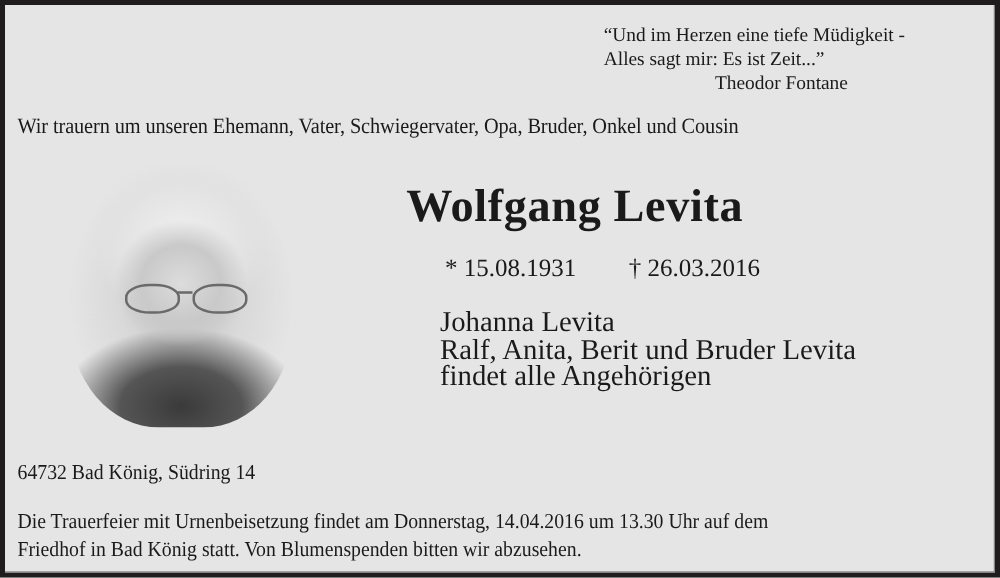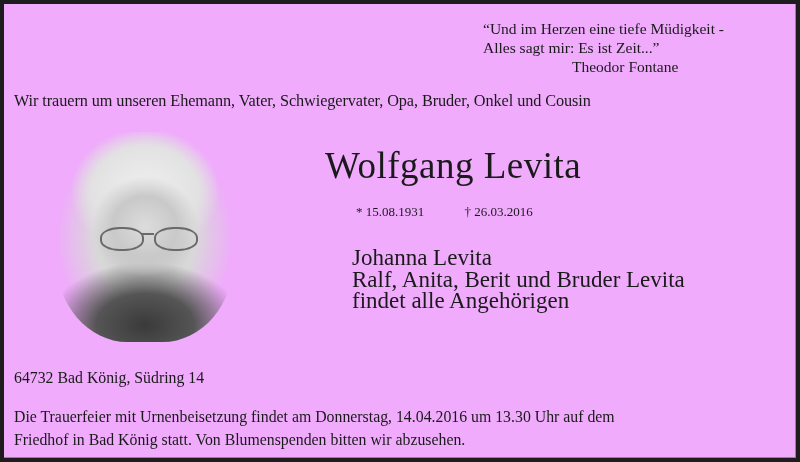--- a/index.html
+++ b/index.html
@@ -6,21 +6,21 @@
   body {
     width: 800px; height: 462px; overflow: hidden;
     background: #1e1c1c;
     font-family: "Liberation Serif", "DejaVu Serif", serif;
     color: #1a1a1a;
   }
   .card {
     position: absolute;
     left: 4px; top: 4px;
     width: 791px; height: 453px;
-    background: #f0abfc;
+    background: #e5e5e5;
     border-right: 1px solid #888;
     border-bottom: 1px solid #888;
   }
   .quote {
     position: absolute;
     left: 479px; top: 15px;
     font-size: 15.5px;
     line-height: 19px;
     white-space: nowrap;
   }
@@ -64,28 +64,28 @@
   .photo .glasses .bridge {
     position: absolute; left: 42px; top: 6px;
     width: 12px; height: 0; border: 0;
     border-top: 2px solid #6a6a6a;
     border-radius: 0;
   }
   .name {
     position: absolute;
     left: 321px; top: 140px;
     font-size: 37px;
-    font-weight: normal;
+    font-weight: bold;
     letter-spacing: 0.5px;
     white-space: nowrap;
   }
   .dates {
     position: absolute;
     left: 352px; top: 200px;
-    font-size: 13px;
+    font-size: 20px;
     white-space: nowrap;
   }
   .dates .death { margin-left: 37px; }
   .family {
     position: absolute;
     left: 348px; top: 243px;
     font-size: 23px;
     line-height: 21.5px;
     white-space: nowrap;
   }

